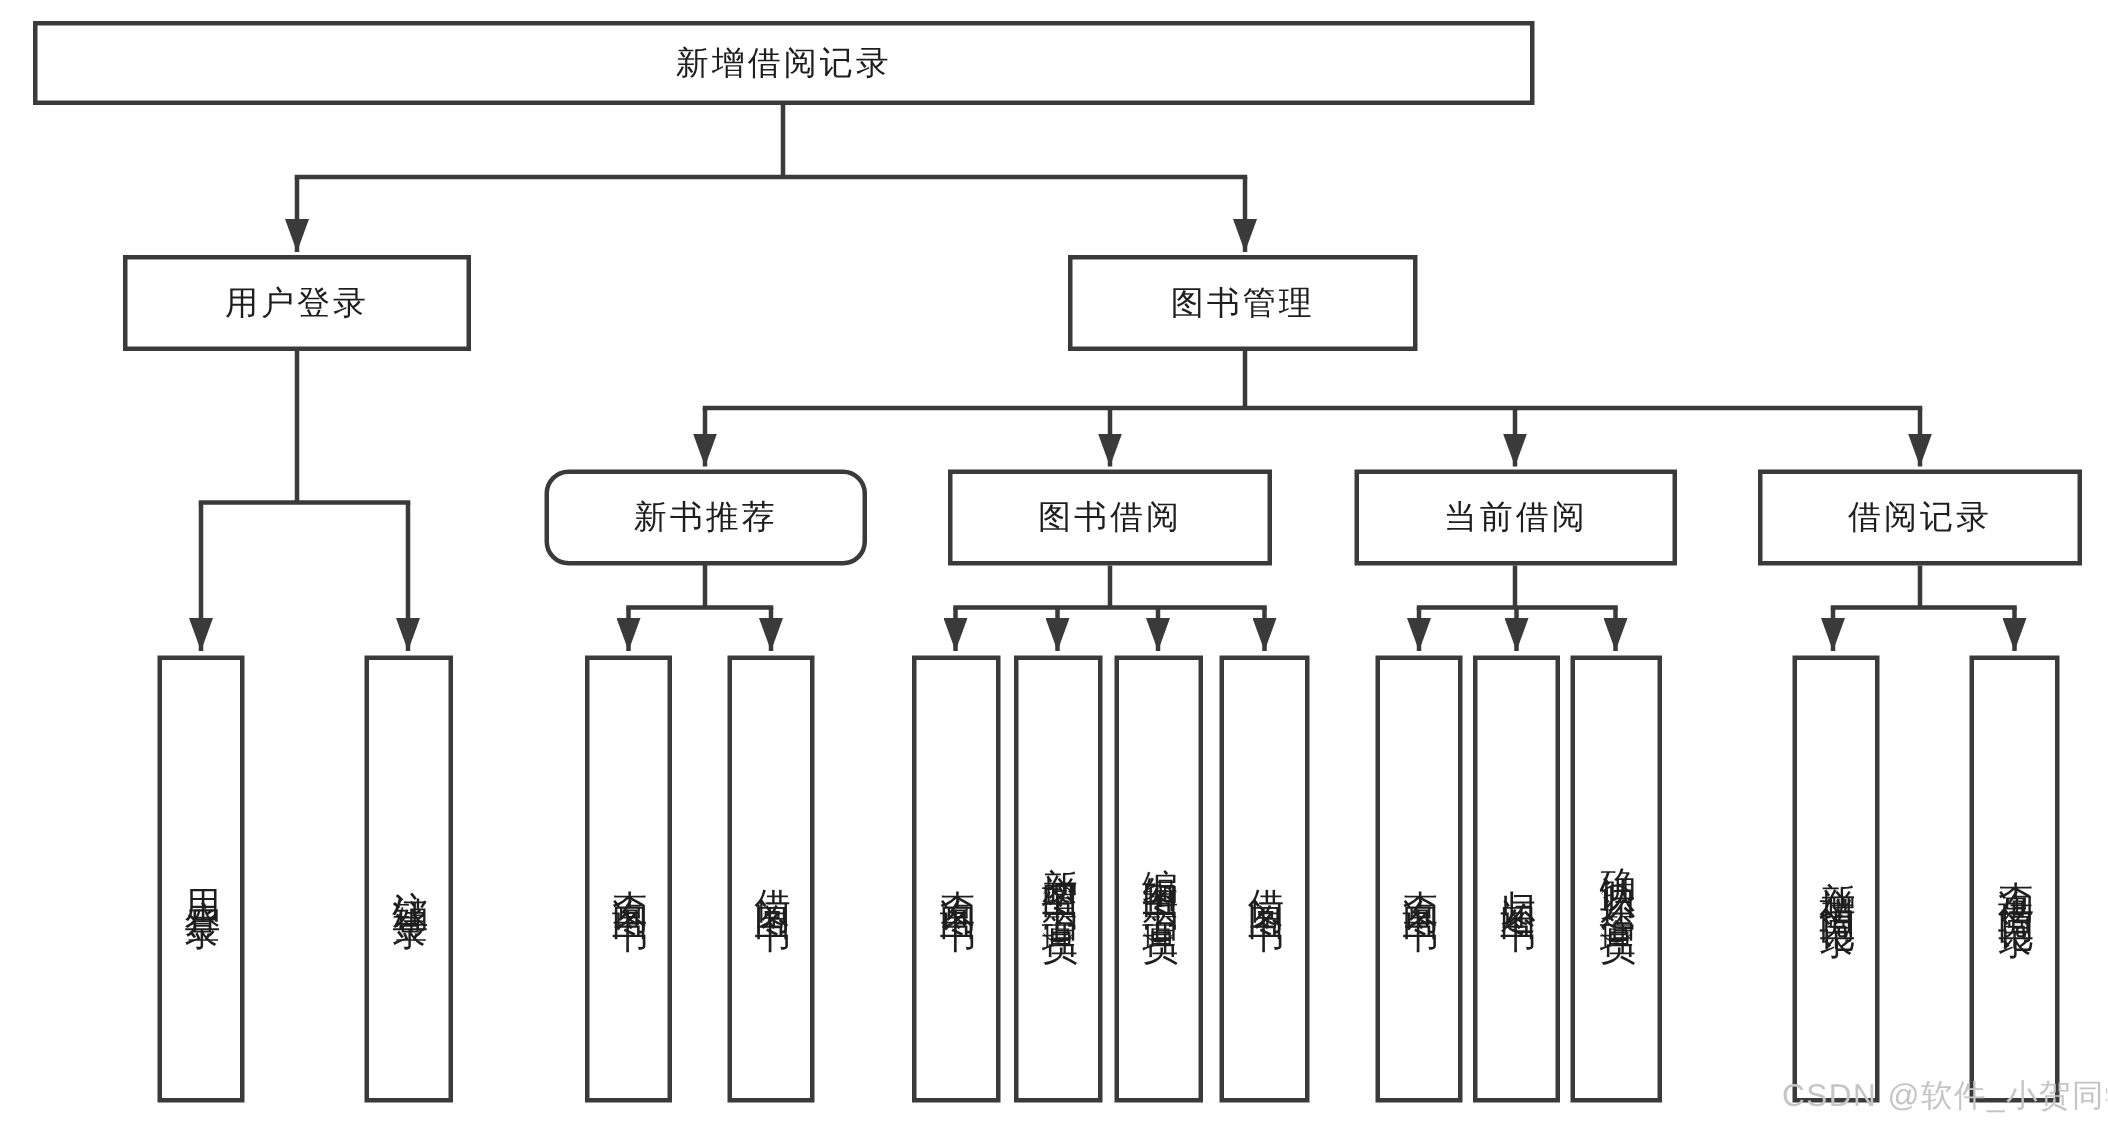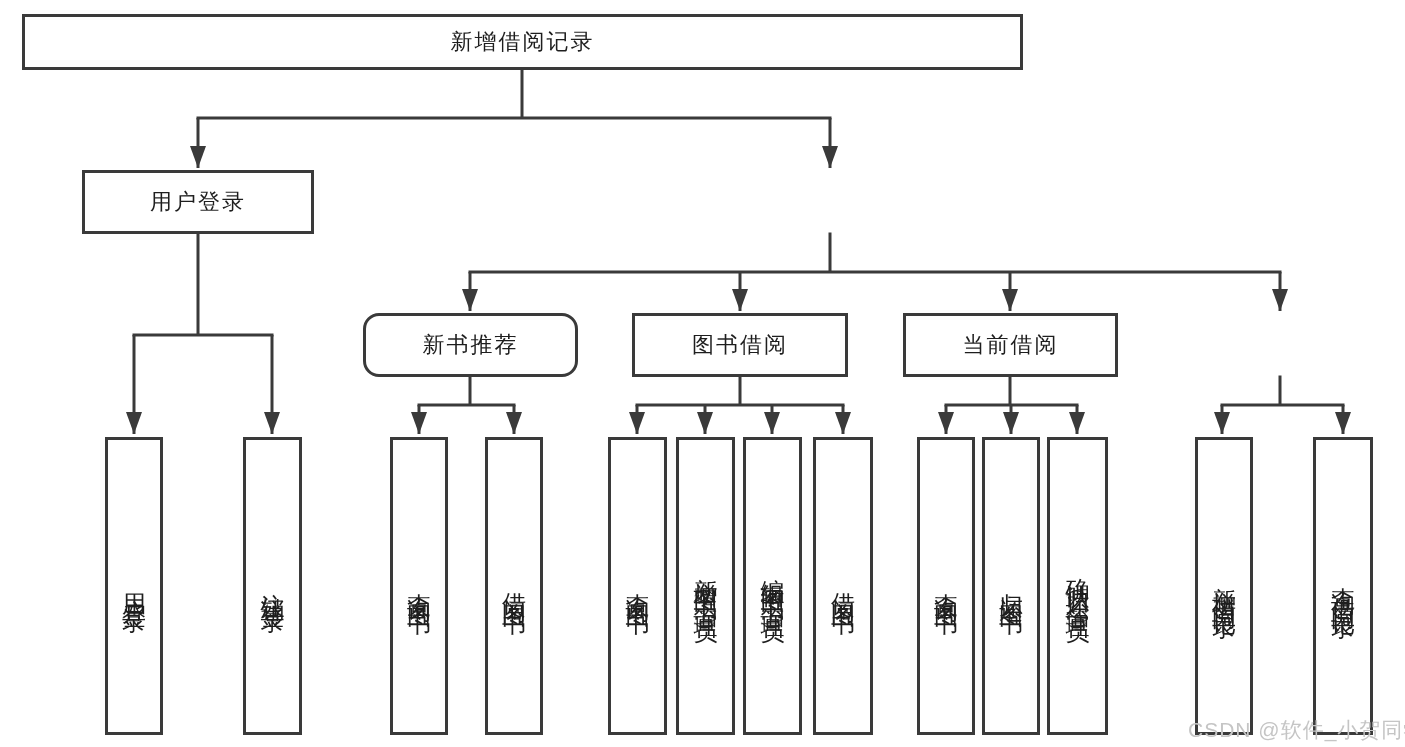--- a/index.html
+++ b/index.html
@@ -69,24 +69,26 @@
       <line x1="1011" y1="405" x2="1011" y2="434" marker-end="url(#arw)"></line>
       <line x1="1077" y1="405" x2="1077" y2="434" marker-end="url(#arw)"></line>
       <line x1="1222" y1="405" x2="1222" y2="434" marker-end="url(#arw)"></line>
       <line x1="1343" y1="405" x2="1343" y2="434" marker-end="url(#arw)"></line>
     </g>
   </svg>
 
   <div class="box b-root hlabel">新增借阅记录</div>
 
   <div class="box b-l2a hlabel">用户登录</div>
+  <div class="box b-l2b hlabel">图书管理</div>
 
   <div class="box b-l3a hlabel">新书推荐</div>
   <div class="box b-l3c hlabel">当前借阅</div>
   <div class="box b-l3b hlabel">图书借阅</div>
+  <div class="box b-l3d hlabel">借阅记录</div>
 
   <div class="box leaf lf0">用户登录</div>
   <div class="box leaf lf1">注销登录</div>
 
   <div class="box leaf lf2">查询图书</div>
   <div class="box leaf lf3">借阅图书</div>
 
   <div class="box leaf lf4">查询图书</div>
   <div class="box leaf lf5">新增图书（管理员）</div>
   <div class="box leaf lf6">编辑图书（管理员）</div>

